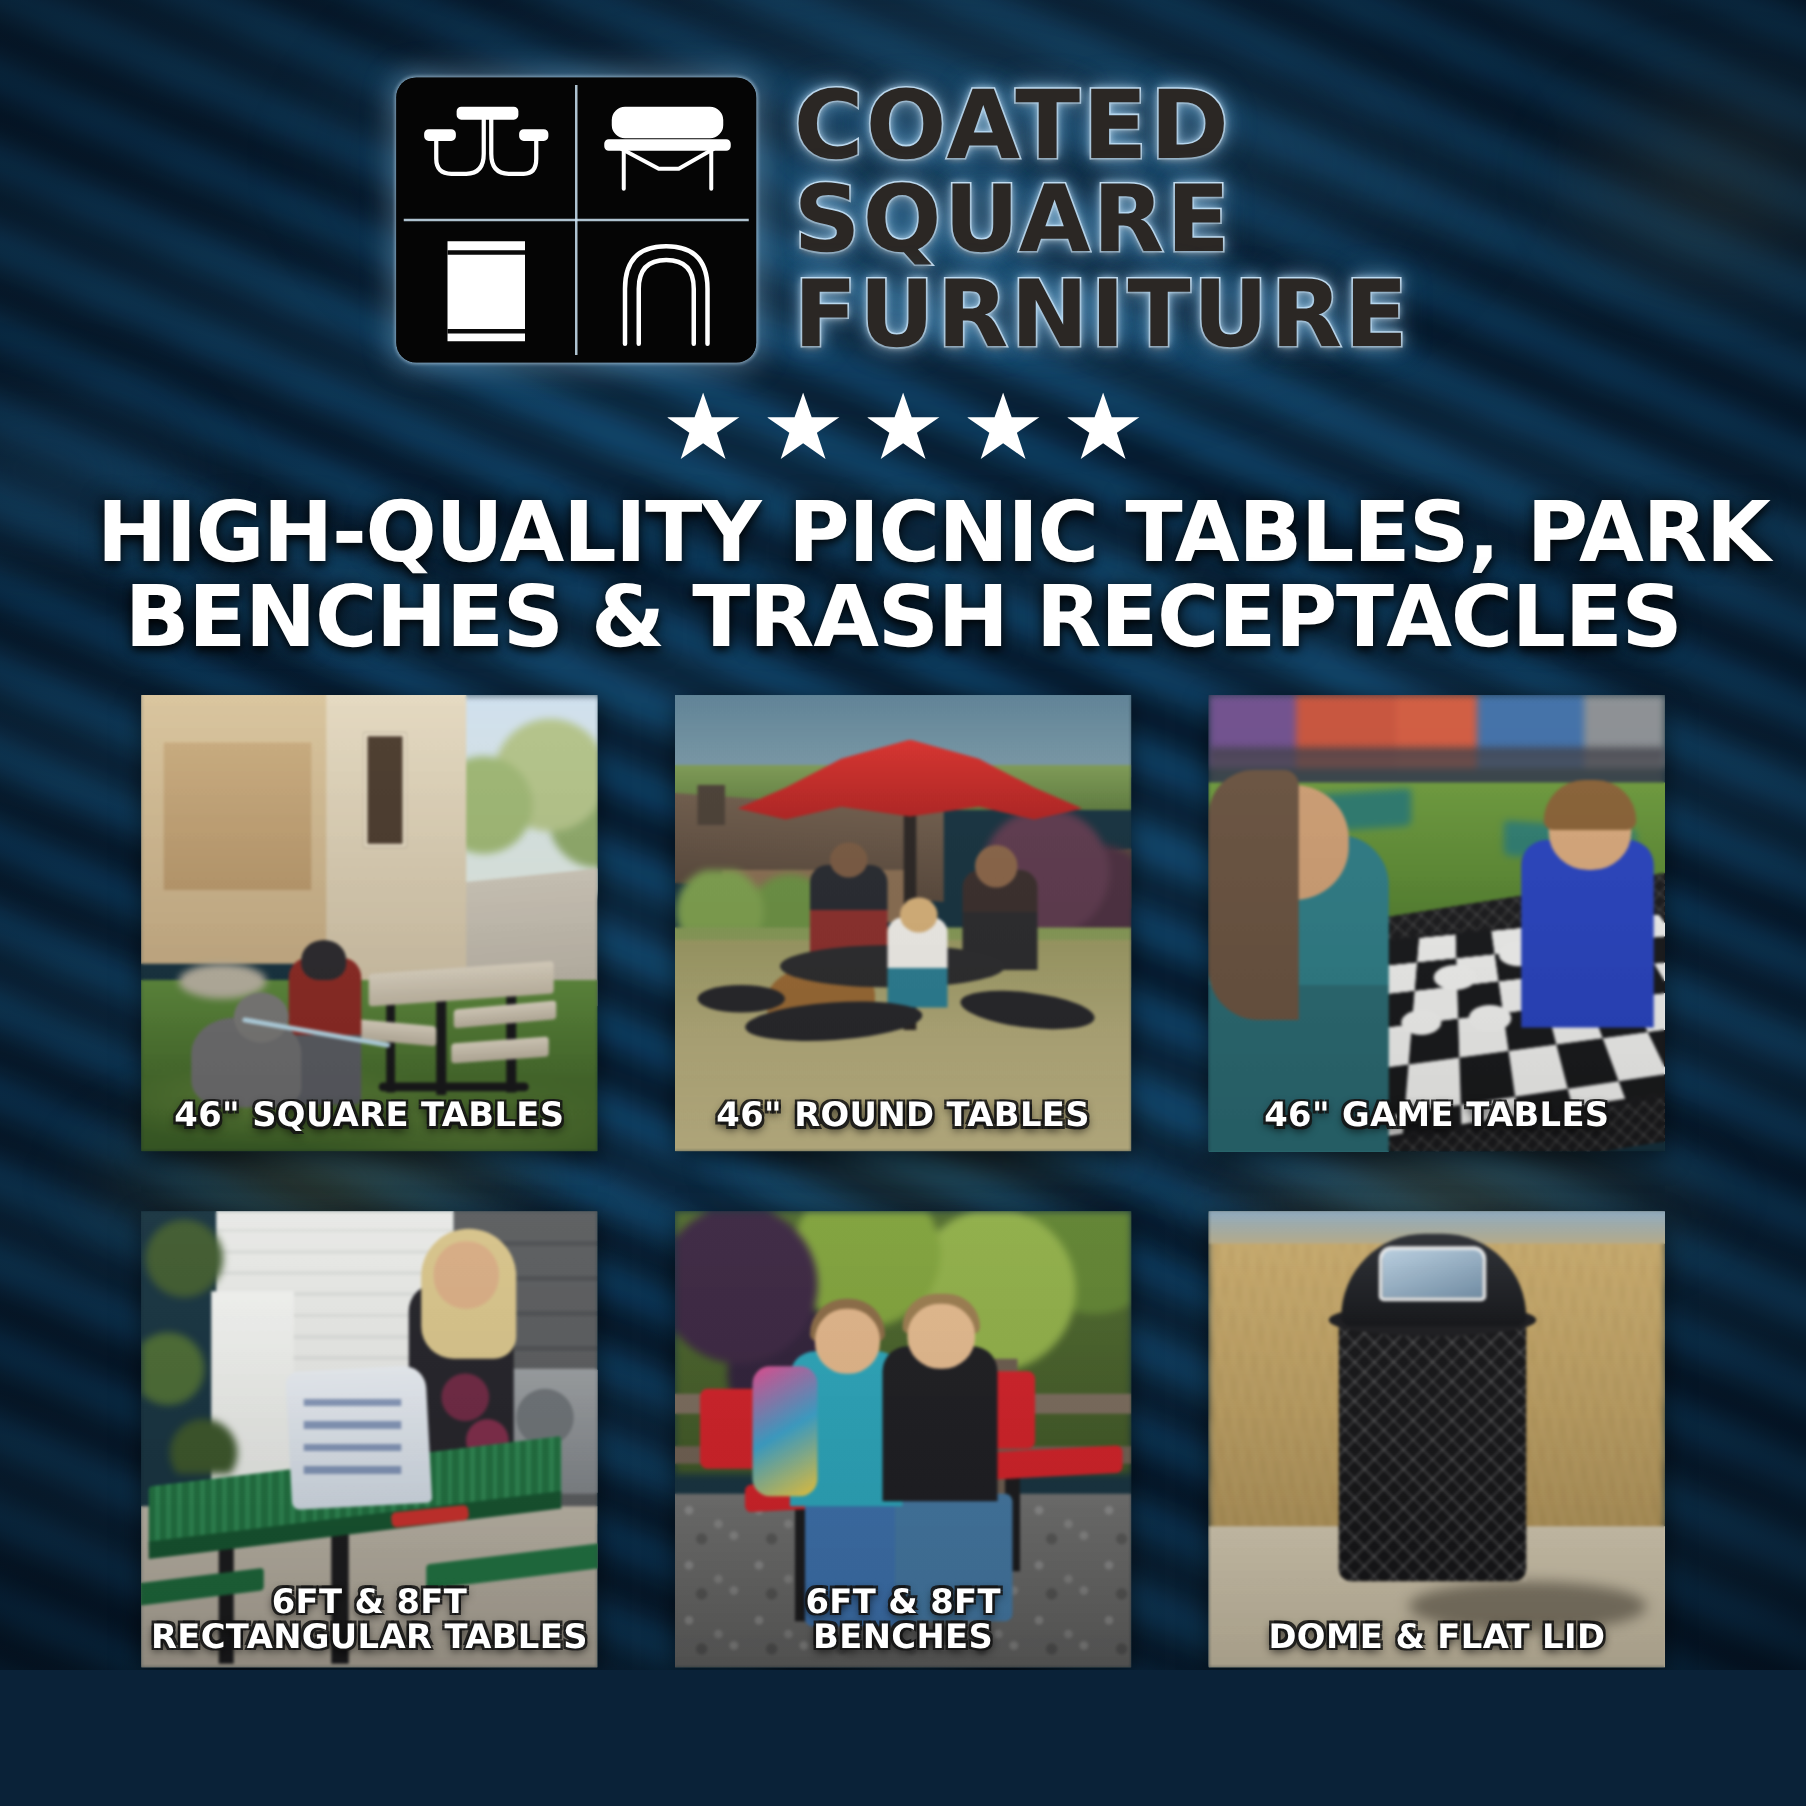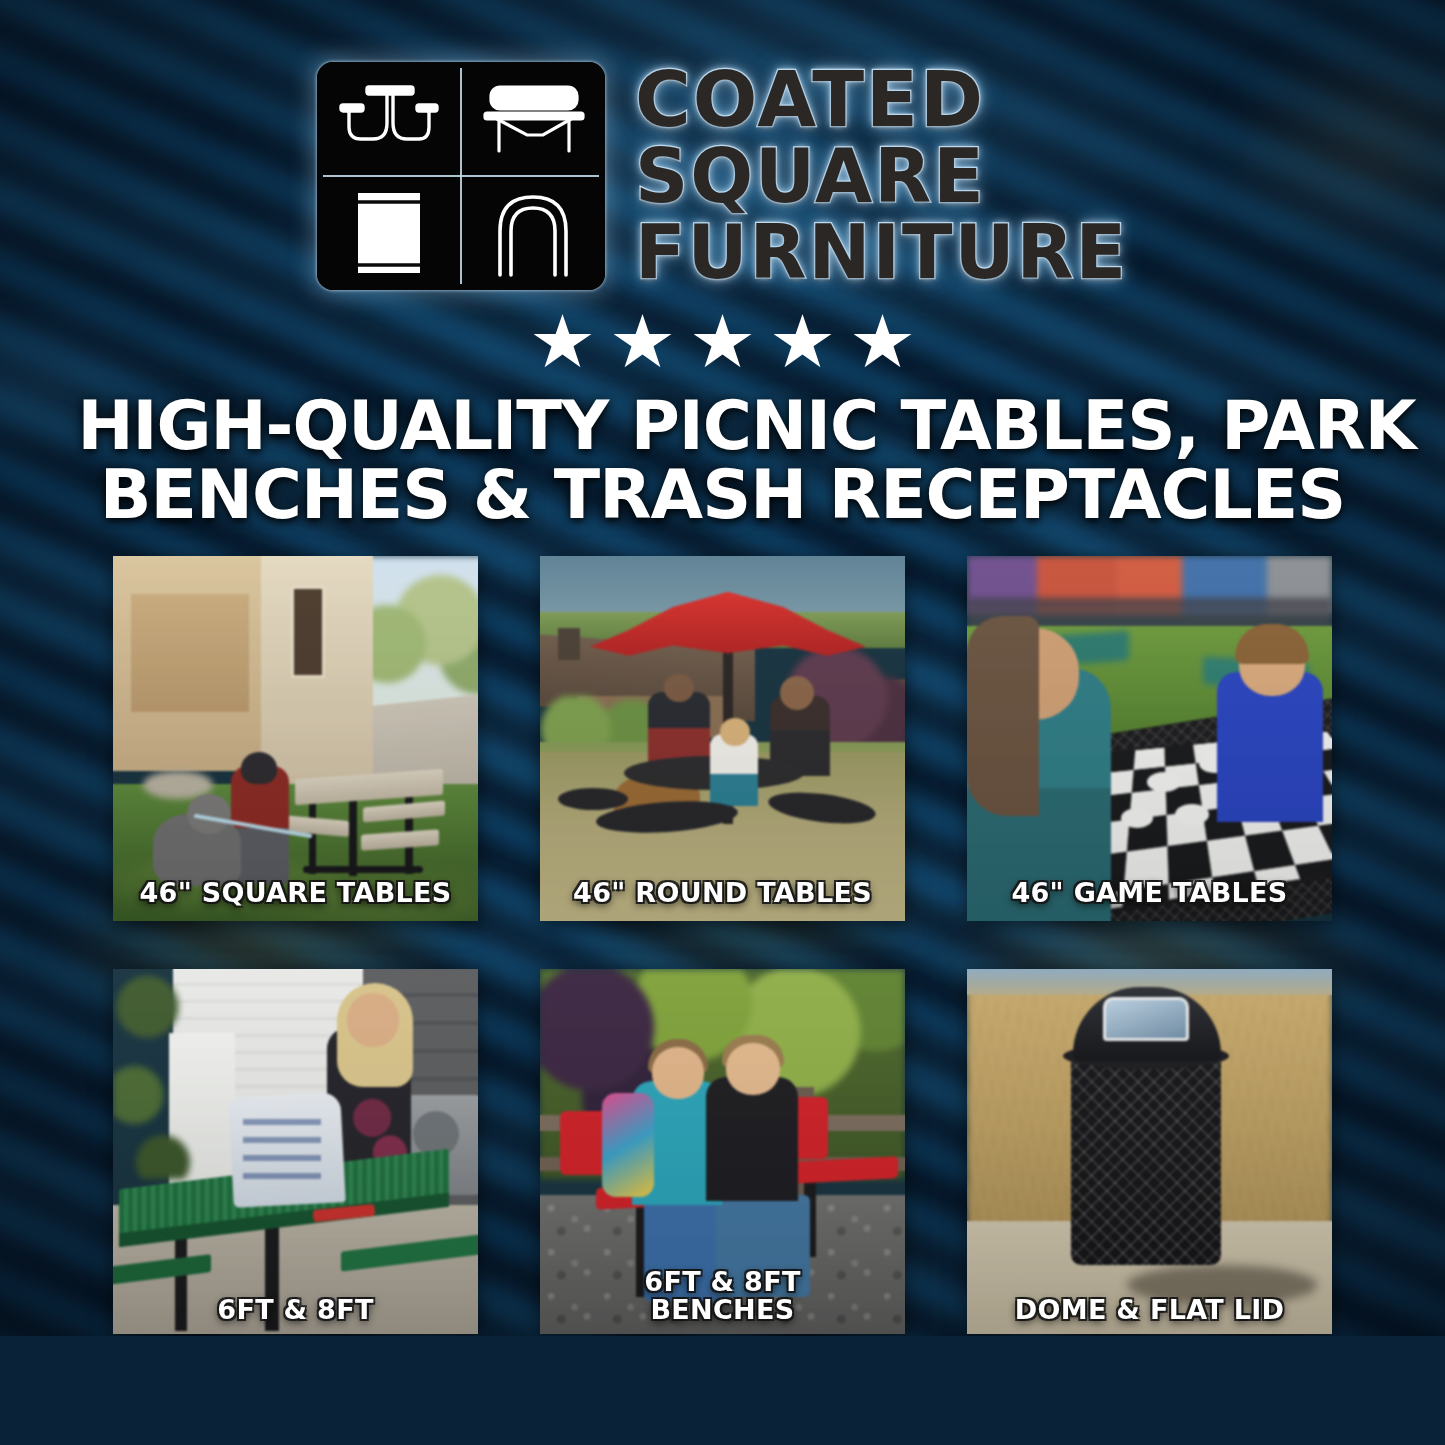--- a/index.html
+++ b/index.html
@@ -567,20 +567,21 @@
             <div class="c4-bench2"></div>
           <div class="c4-ttop"></div>
             <div class="c4-tedge"></div>
           <div class="c4-bag"></div>
             <div class="c4-bagd"></div>
           <div class="c4-tool"></div>
           <div class="photo-soft"></div>
         </div>
         <div class="caption two-line">
           <span class="cap-line">6FT &amp; 8FT</span>
+          <span class="cap-line">RECTANGULAR TABLES</span>
         </div>
       </div>
 
       <div class="card">
         <div class="photo">
           <div class="c5-foli blur3"></div>
           <div class="c5-fence"></div>
             <div class="c5-fence2"></div>
             <div class="c5-post"></div>
           <div class="c5-gravel"></div>

